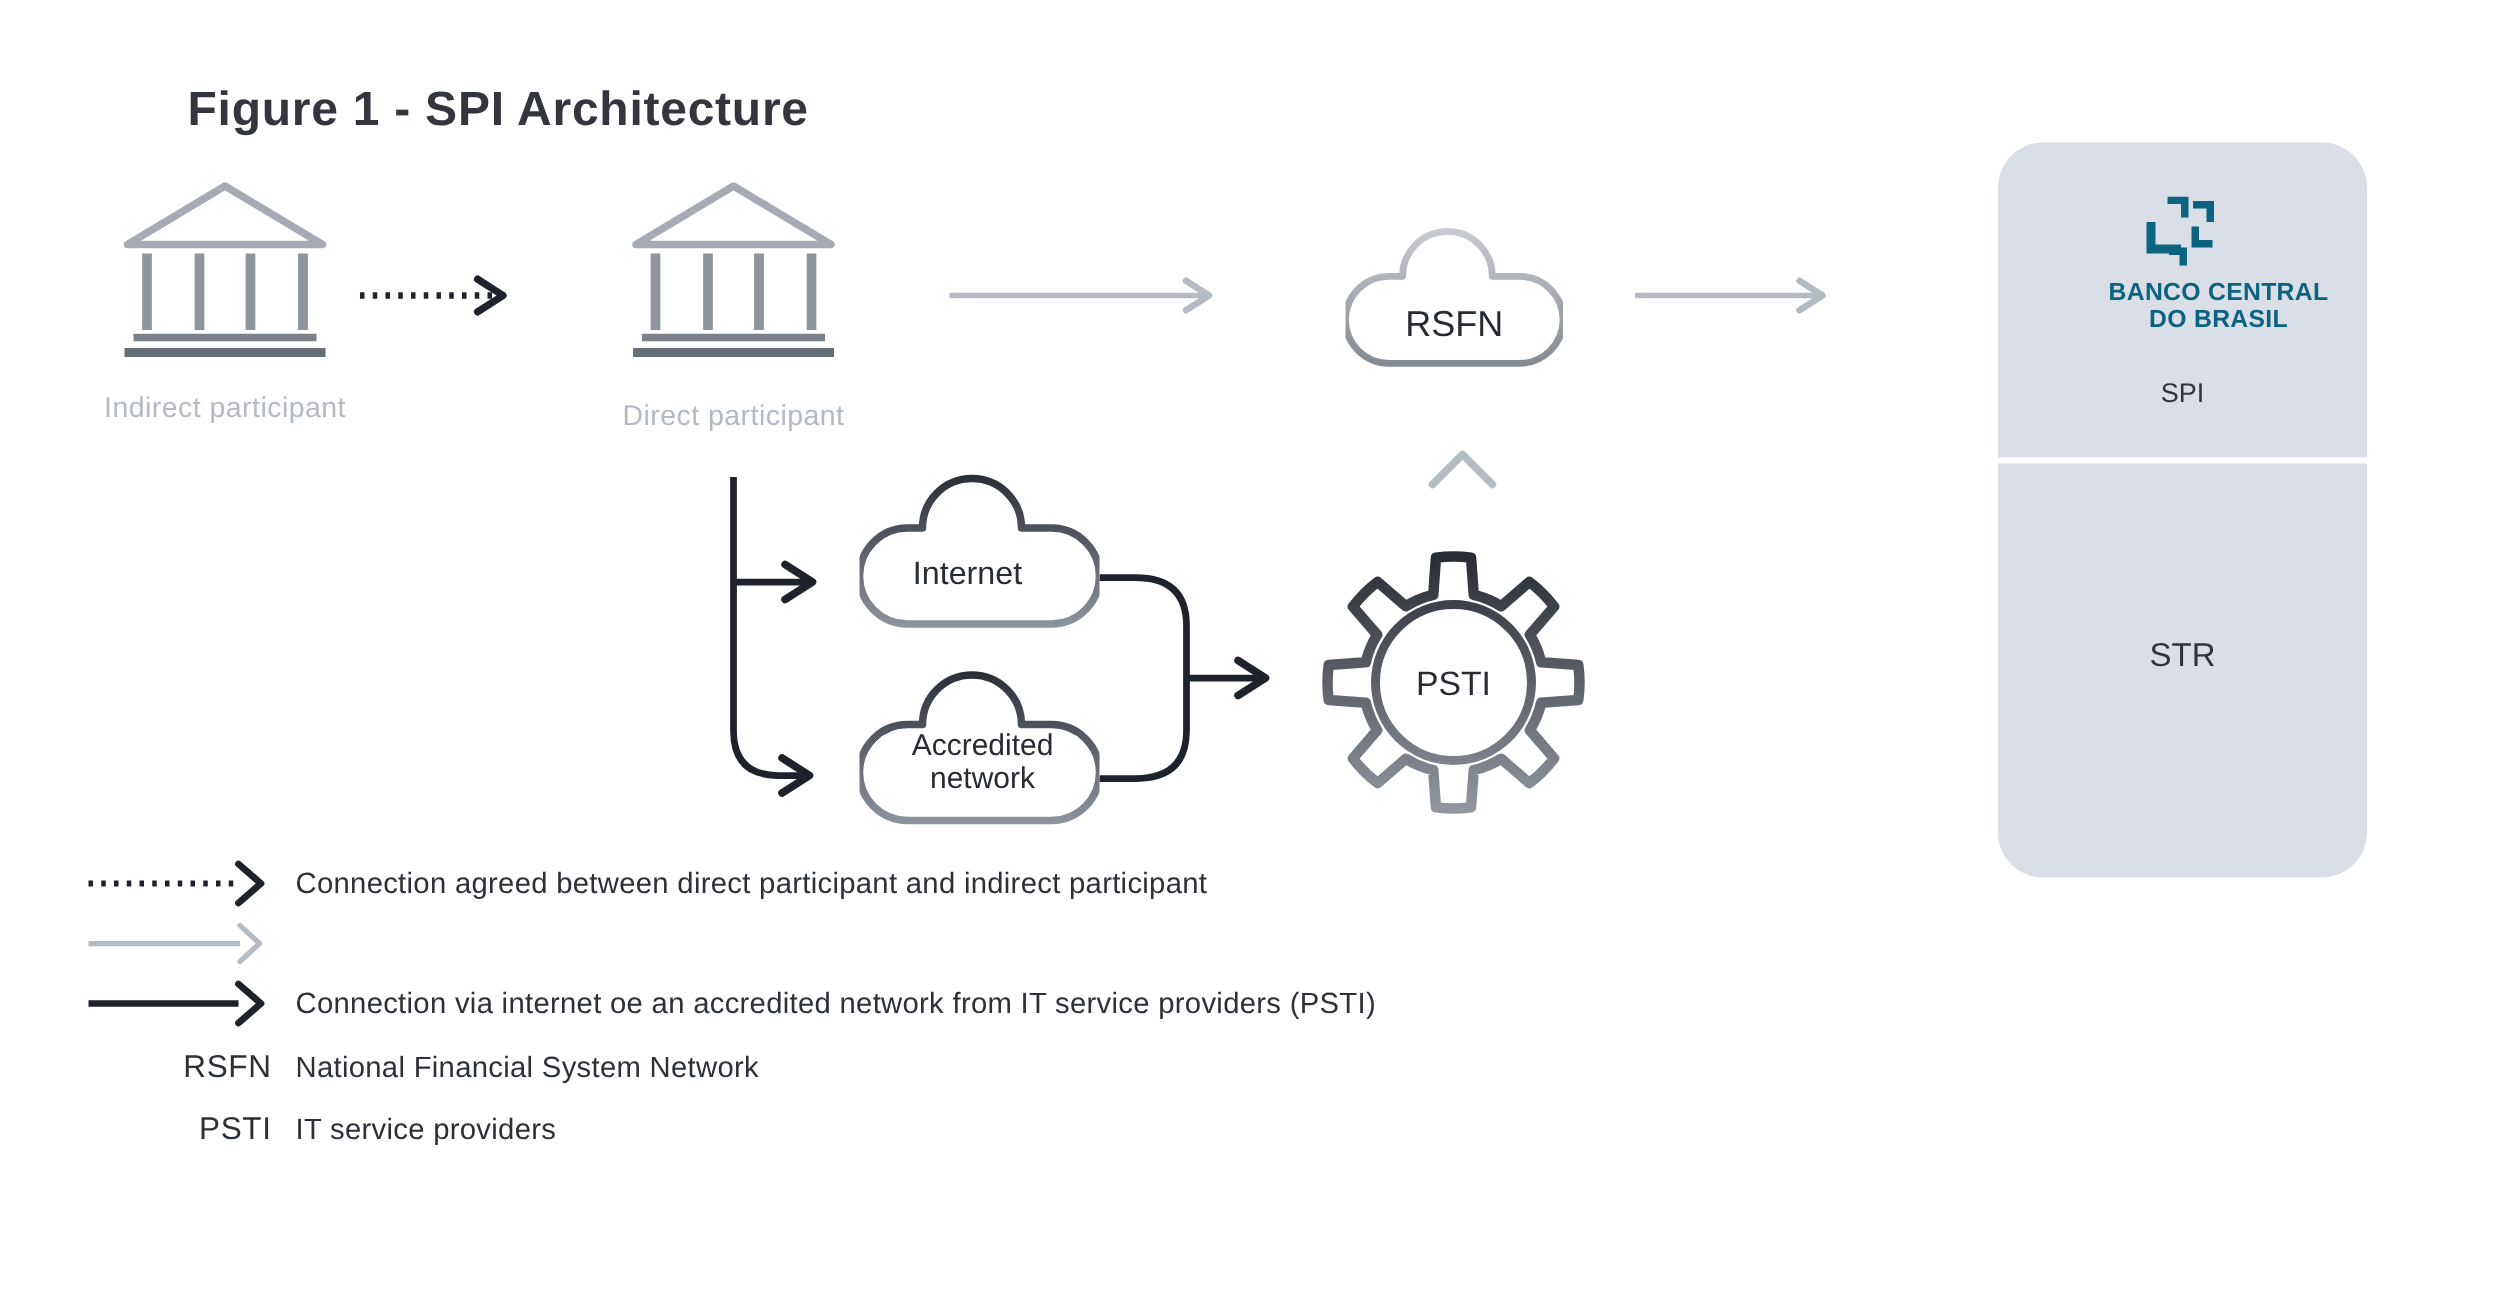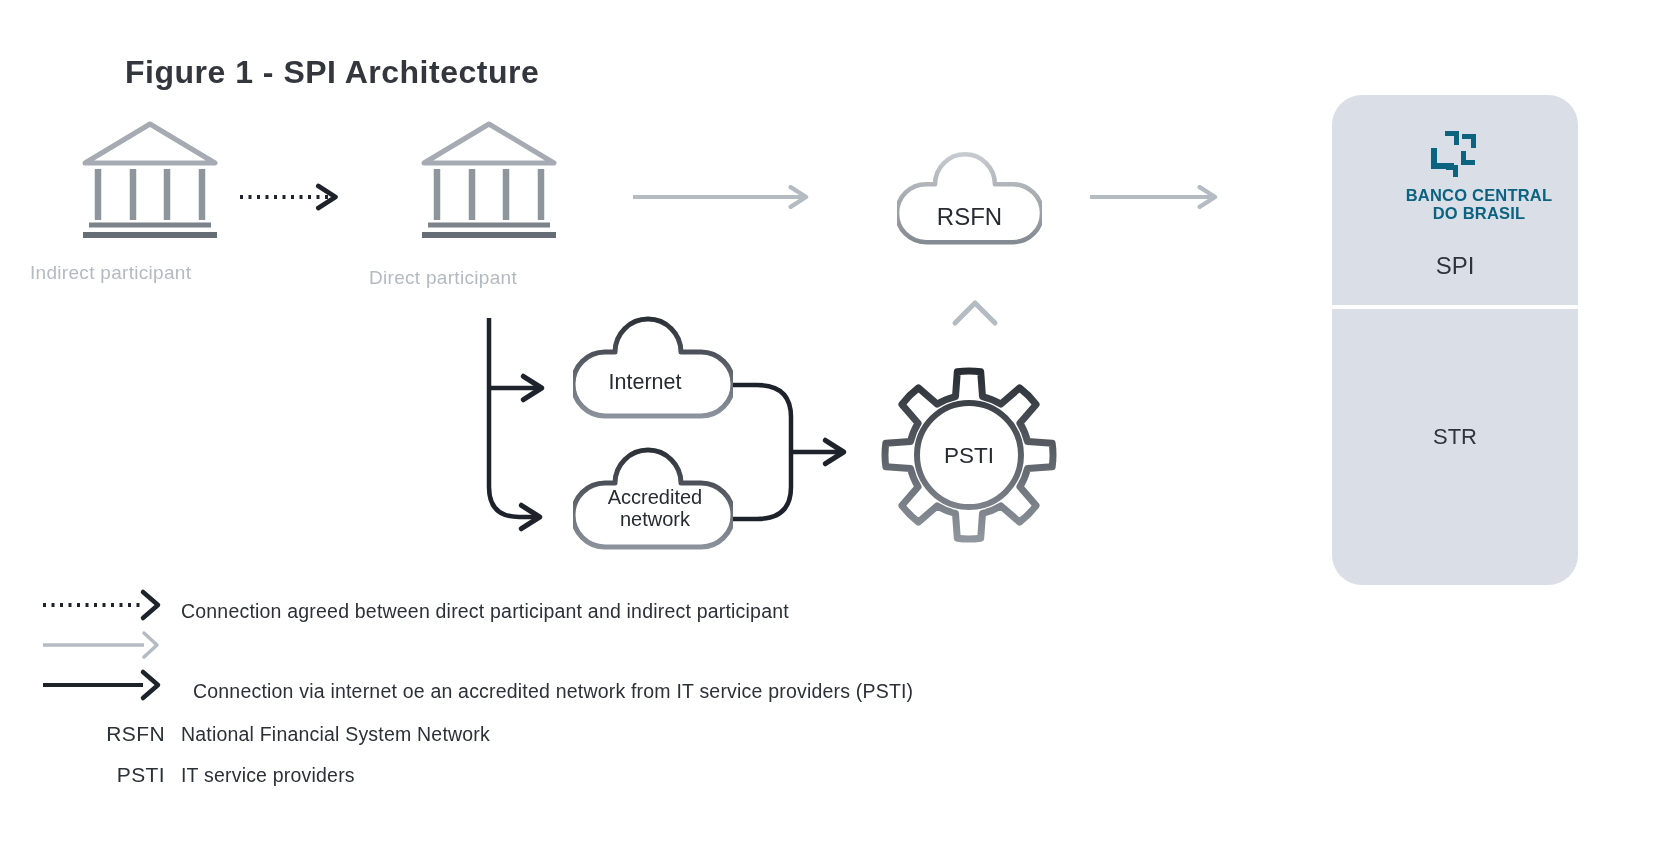--- a/index.html
+++ b/index.html
@@ -6,37 +6,37 @@
   .canvas{
     position:relative;width:1680px;height:868px;background:#ffffff;overflow:hidden;
     font-family:"Liberation Sans","DejaVu Sans",sans-serif;
   }
   .abs{position:absolute;}
   .title{
     position:absolute;left:113px;top:42px;margin:12px;
     font-size:32px;font-weight:600;color:#33373d;letter-spacing:.5px;
   }
   .node-label{
-    position:absolute;text-align:left;color:#b4bac1;font-size:19px;letter-spacing:.3px;
+    position:absolute;text-align:center;color:#b4bac1;font-size:19px;letter-spacing:.3px;
   }
   .cloud-label{
     position:absolute;text-align:center;color:#272b32;font-weight:500;
   }
   .overlay{position:absolute;left:0;top:0;}
   .bcb-section{position:absolute;left:1332px;width:246px;background:#d9dee7;}
   .bcb-top{top:95px;height:210px;border-radius:30px 30px 0 0;}
   .bcb-bottom{top:309px;height:276px;border-radius:0 0 30px 30px;}
   .bcb-name{
     position:absolute;left:1332px;width:246px;text-align:center;
     color:#0b6380;font-weight:700;font-size:16.5px;letter-spacing:.2px;padding-left:24px;
   }
   .bcb-sys{
     position:absolute;left:1332px;width:246px;text-align:center;color:#2f343c;
   }
-  .legend-row{position:absolute;left:40px;height:36px;display:flex;align-items:flex-end;margin-top:16px;}
+  .legend-row{position:absolute;left:56px;height:36px;display:flex;align-items:center;}
   .legend-key{width:125px;flex:0 0 125px;display:flex;align-items:center;justify-content:flex-end;}
   .legend-acronym{
     width:125px;flex:0 0 125px;text-align:right;color:#2c3037;font-size:21px;letter-spacing:.4px;
   }
   .legend-text{margin-left:16px;color:#2c3037;font-size:19.5px;letter-spacing:.2px;white-space:nowrap;}
 </style>
 </head>
 <body>
 
 <div class="canvas">
@@ -168,21 +168,21 @@
 
   <svg class="abs" style="left:1430px;top:131px;" width="50" height="50" viewBox="0 0 100 100" fill="#0b6380">
     <path d="M30 0 H58 V28 H48 V10 H30 Z"></path>
     <path d="M64 6 H92 V34 H82 V16 H64 Z"></path>
     <path d="M2 34 H14 V64 H48 V76 H2 Z"></path>
     <path d="M62 40 H72 V58 H90 V68 H62 Z"></path>
     <path d="M32 68 H56 V92 H46 V78 H32 Z"></path>
   </svg>
   <div class="bcb-name" style="top:186px;">BANCO CENTRAL</div>
   <div class="bcb-name" style="top:204px;">DO BRASIL</div>
-  <div class="bcb-sys" style="top:252px;font-size:24px;">SPI</div>
+  <div class="bcb-sys" style="top:252px;font-size:18px;">SPI</div>
   <div class="bcb-sys" style="top:424px;font-size:22px;">STR</div>
 
   <div class="legend-row" style="top:571px;">
     <span class="legend-key">
       <svg width="125" height="36" viewBox="0 0 125 36">
         <path d="M3 18 H102" fill="none" stroke="#1e222a" stroke-width="4" stroke-dasharray="3 5.5"></path>
         <path d="M103 5 L118 18 L103 31" fill="none" stroke="#1e222a" stroke-width="4.5" stroke-linecap="round" stroke-linejoin="round"></path>
       </svg>
     </span>
     <span class="legend-text">Connection agreed between direct participant and indirect participant</span>
@@ -190,21 +190,21 @@
 
   <div class="legend-row" style="top:611px;">
     <span class="legend-key">
       <svg width="125" height="36" viewBox="0 0 125 36">
         <path d="M3 18 H104" fill="none" stroke="#b5bbc3" stroke-width="3.5"></path>
         <path d="M104 6 L117 18 L104 30" fill="none" stroke="#b5bbc3" stroke-width="3.5" stroke-linecap="round" stroke-linejoin="round"></path>
       </svg>
     </span>
   </div>
 
-  <div class="legend-row" style="top:651px;gap:12px;">
+  <div class="legend-row" style="top:651px;">
     <span class="legend-key">
       <svg width="125" height="36" viewBox="0 0 125 36">
         <path d="M3 18 H103" fill="none" stroke="#1e222a" stroke-width="4.2"></path>
         <path d="M103 5 L118 18 L103 31" fill="none" stroke="#1e222a" stroke-width="4.5" stroke-linecap="round" stroke-linejoin="round"></path>
       </svg>
     </span>
     <span class="legend-text">Connection via internet oe an accredited network from IT service providers (PSTI)</span>
   </div>
 
   <div class="legend-row" style="top:694px;">

